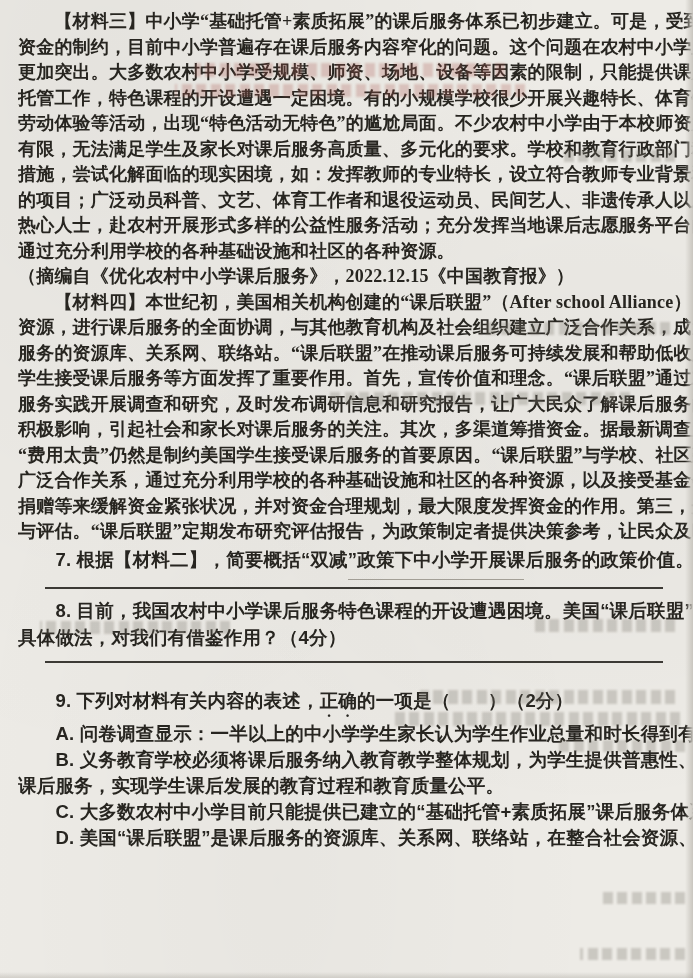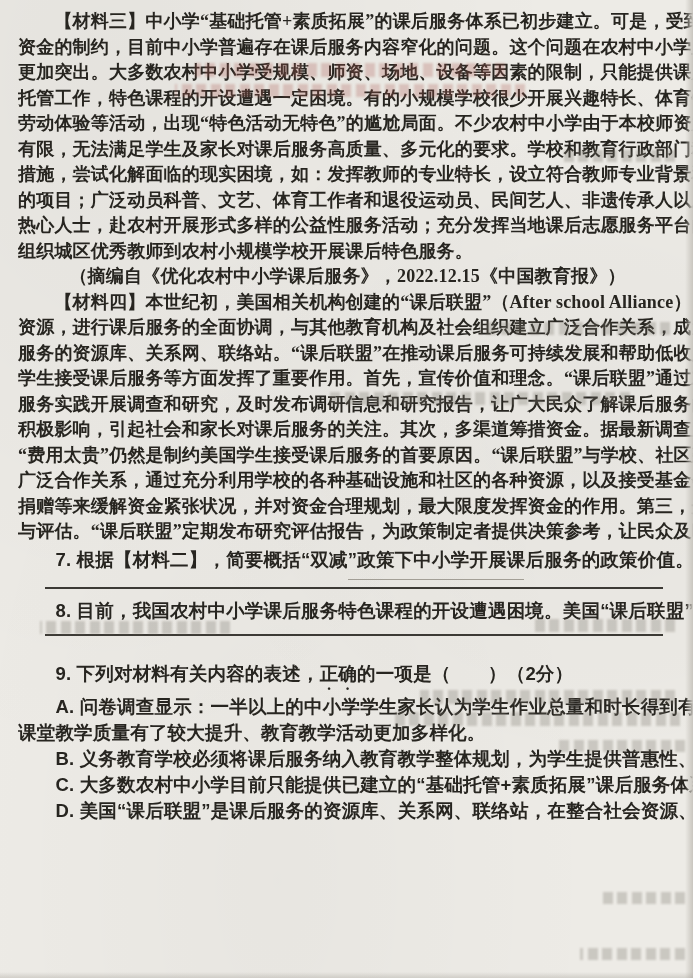--- a/index.html
+++ b/index.html
@@ -24,21 +24,21 @@
   .doc{position:relative;padding:9px 0 0 18px;width:675px;}
   .ln{
     display:block;
     white-space:pre;
     overflow:hidden;
     font-size:18px;
     line-height:25.5px;
     font-weight:700;
     letter-spacing:0.2px;
   }
-  .cite{text-align:center;padding-right:16px;white-space:normal;}
+  .cite{text-align:left;padding-right:16px;white-space:normal;}
   .q-ln{font-family:"Liberation Sans","DejaVu Sans",sans-serif;font-size:18.5px;line-height:27px;}
   .q8 .q-ln{line-height:27px;}
   .opt .q-ln{line-height:26px;}
   .blank-row{position:relative;height:8px;}
   .answer-line{
     position:absolute;left:330px;top:6px;width:176px;height:0;
     border-bottom:1.5px solid rgba(105,100,90,0.55);
   }
   .rule{height:0;border-top:2px solid #3c3a35;margin:0 30px 0 27px;}
   .rule-1{margin-top:6px;}
@@ -74,21 +74,21 @@
     <div>
       <span class="ln">　　【材料三】中小学“基础托管+素质拓展”的课后服务体系已初步建立。可是，受到服务</span>
       <span class="ln">资金的制约，目前中小学普遍存在课后服务内容窄化的问题。这个问题在农村中小学显得</span>
       <span class="ln">更加突出。大多数农村中小学受规模、师资、场地、设备等因素的限制，只能提供课后服务基础</span>
       <span class="ln">托管工作，特色课程的开设遭遇一定困境。有的小规模学校很少开展兴趣特长、体育锻炼、</span>
       <span class="ln">劳动体验等活动，出现“特色活动无特色”的尴尬局面。不少农村中小学由于本校师资力量</span>
       <span class="ln">有限，无法满足学生及家长对课后服务高质量、多元化的要求。学校和教育行政部门积极采取</span>
       <span class="ln">措施，尝试化解面临的现实困境，如：发挥教师的专业特长，设立符合教师专业背景和教学特长</span>
       <span class="ln">的项目；广泛动员科普、文艺、体育工作者和退役运动员、民间艺人、非遗传承人以及社会各界</span>
       <span class="ln">热心人士，赴农村开展形式多样的公益性服务活动；充分发挥当地课后志愿服务平台的作用，</span>
-      <span class="ln">组织城区优秀教师到农村小规模学校开展课后特色服务。</span>
+      <span class="ln">通过充分利用学校的各种基础设施和社区的各种资源。</span>
       <span class="ln cite">（摘编自《优化农村中小学课后服务》，2022.12.15《中国教育报》）</span>
     </div>
 
     <div>
       <span class="ln">　　【材料四】本世纪初，美国相关机构创建的“课后联盟”（After school Alliance），整合社会</span>
       <span class="ln">资源，进行课后服务的全面协调，与其他教育机构及社会组织建立广泛合作关系，成为课后</span>
       <span class="ln">服务的资源库、关系网、联络站。“课后联盟”在推动课后服务可持续发展和帮助低收入家庭</span>
       <span class="ln">学生接受课后服务等方面发挥了重要作用。首先，宣传价值和理念。“课后联盟”通过对课后</span>
       <span class="ln">服务实践开展调查和研究，及时发布调研信息和研究报告，让广大民众了解课后服务的成果和</span>
       <span class="ln">积极影响，引起社会和家长对课后服务的关注。其次，多渠道筹措资金。据最新调查显示，</span>
@@ -103,34 +103,35 @@
     </div>
 
     <div class="blank-row">
       <span class="answer-line"></span>
     </div>
 
     <div class="rule rule-1"></div>
 
     <div class="q q8">
       <span class="ln q-ln">　　8. 目前，我国农村中小学课后服务特色课程的开设遭遇困境。美国“课后联盟”的哪些</span>
+      <span class="ln q-ln">具体做法，对我们有借鉴作用？（4分）</span>
     </div>
 
     <div class="rule rule-2"></div>
 
     <div class="q q9">
       <span class="ln q-ln"><span>　　9. 下列对材料有关内容的表述，</span><span class="emph">正确</span><span>的一项是（　　）（2分）</span></span>
     </div>
 
     <div class="q opt">
       <span class="ln q-ln">　　A. 问卷调查显示：一半以上的中小学学生家长认为学生作业总量和时长得到有效控制、</span>
-      <span class="ln q-ln">课堂教学质量有了较大提升、教育教学活动更加多样化。</span>
     </div>
     <div class="q opt">
       <span class="ln q-ln">　　B. 义务教育学校必须将课后服务纳入教育教学整体规划，为学生提供普惠性、高质量的</span>
+      <span class="ln q-ln">课后服务，实现学生课后发展的教育过程和教育质量公平。</span>
     </div>
     <div class="q opt">
       <span class="ln q-ln">　　C. 大多数农村中小学目前只能提供已建立的“基础托管+素质拓展”课后服务体系中的</span>
     </div>
     <div class="q opt">
       <span class="ln q-ln">　　D. 美国“课后联盟”是课后服务的资源库、关系网、联络站，在整合社会资源、建立广泛</span>
     </div>
 
   </div>
 

